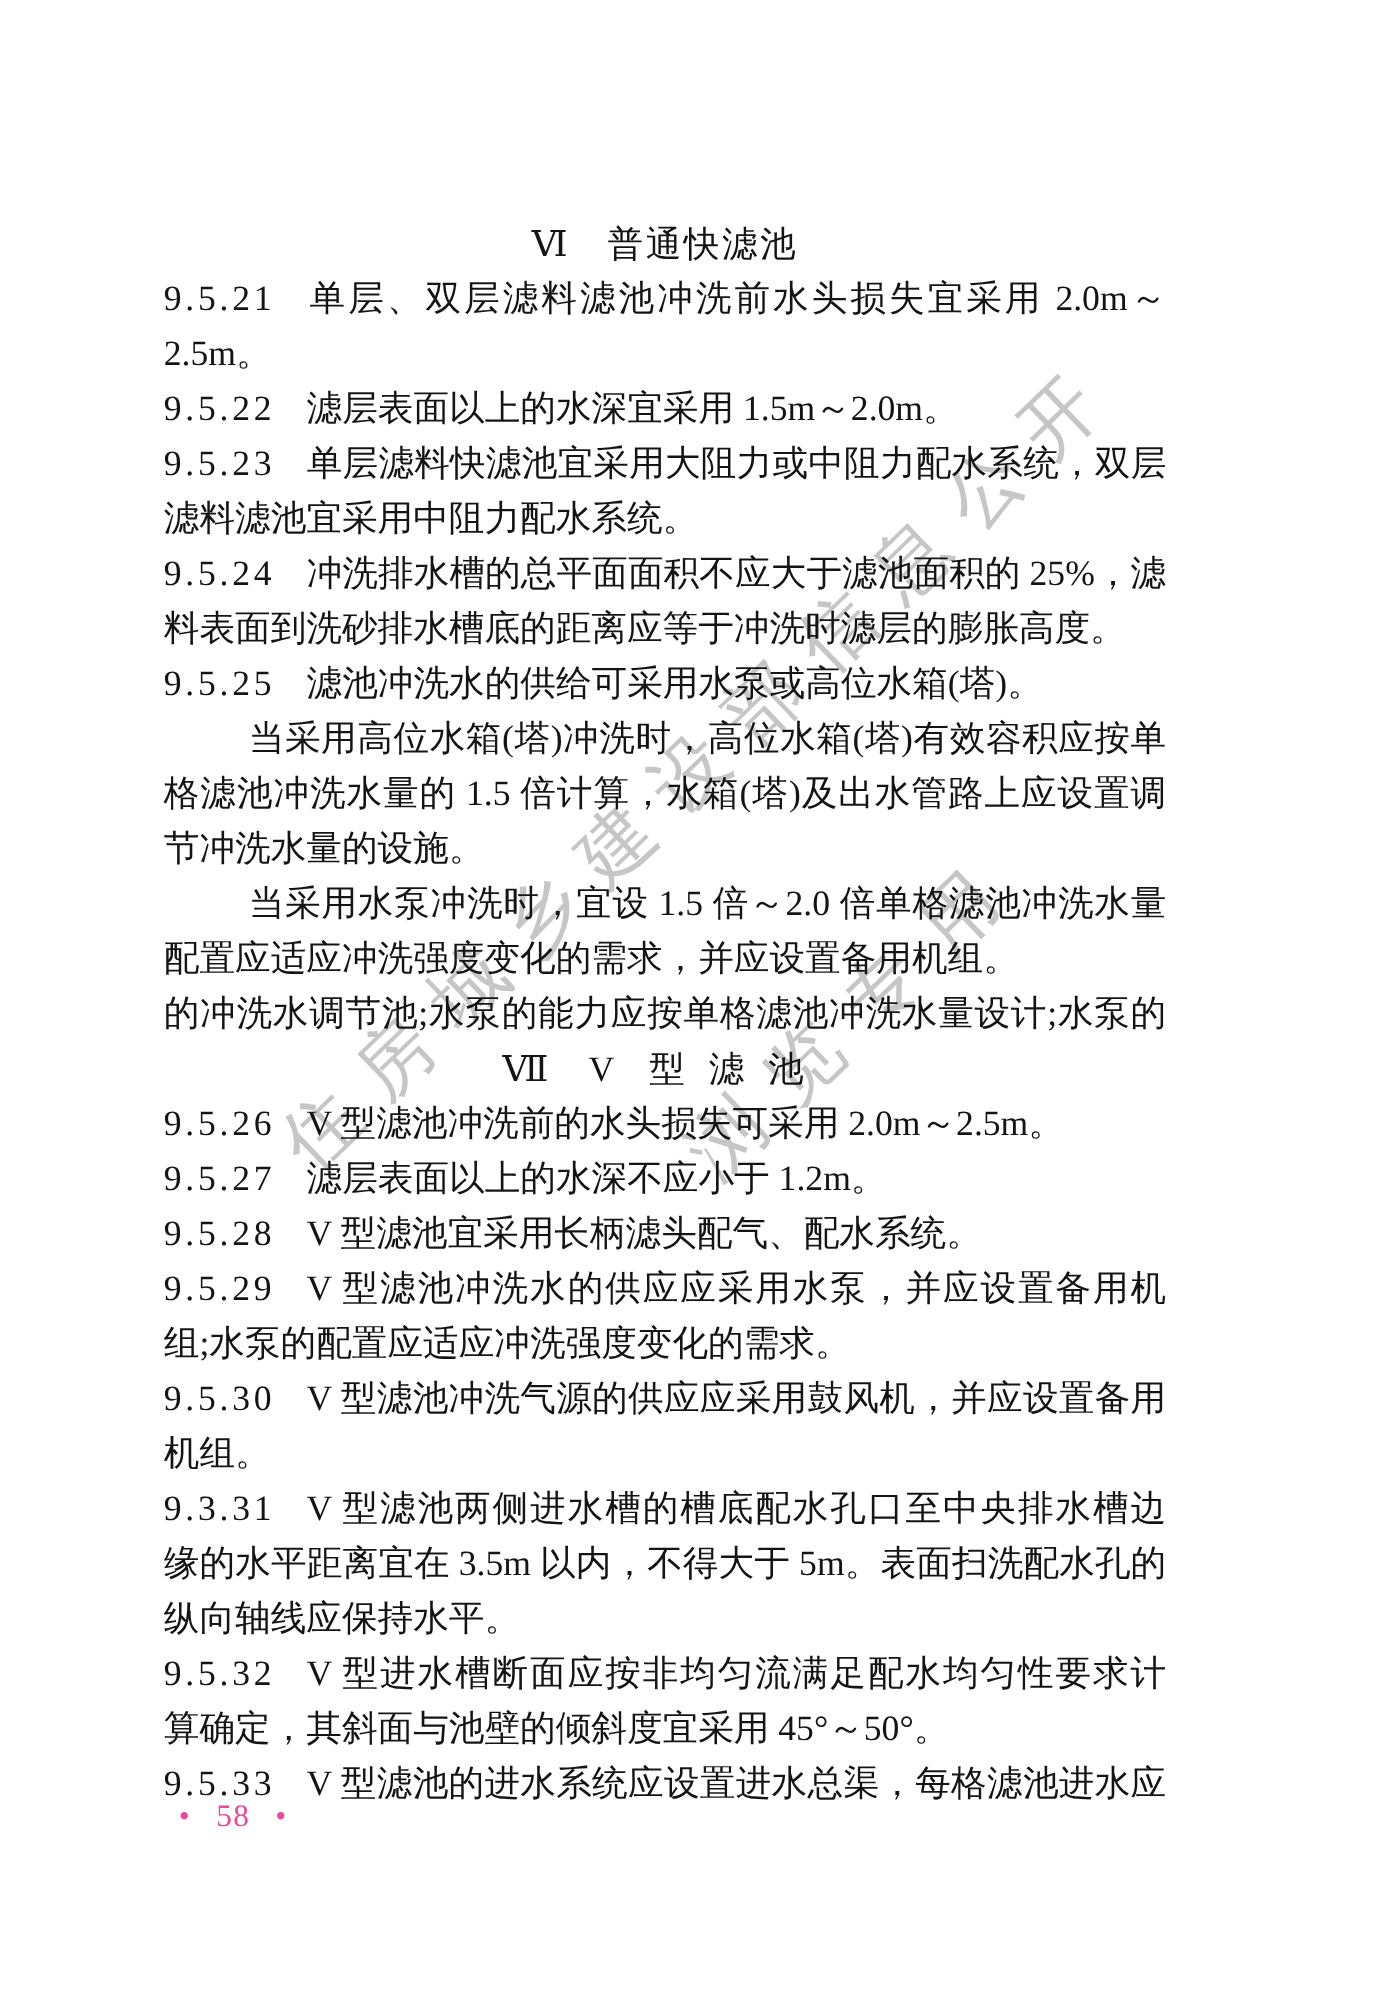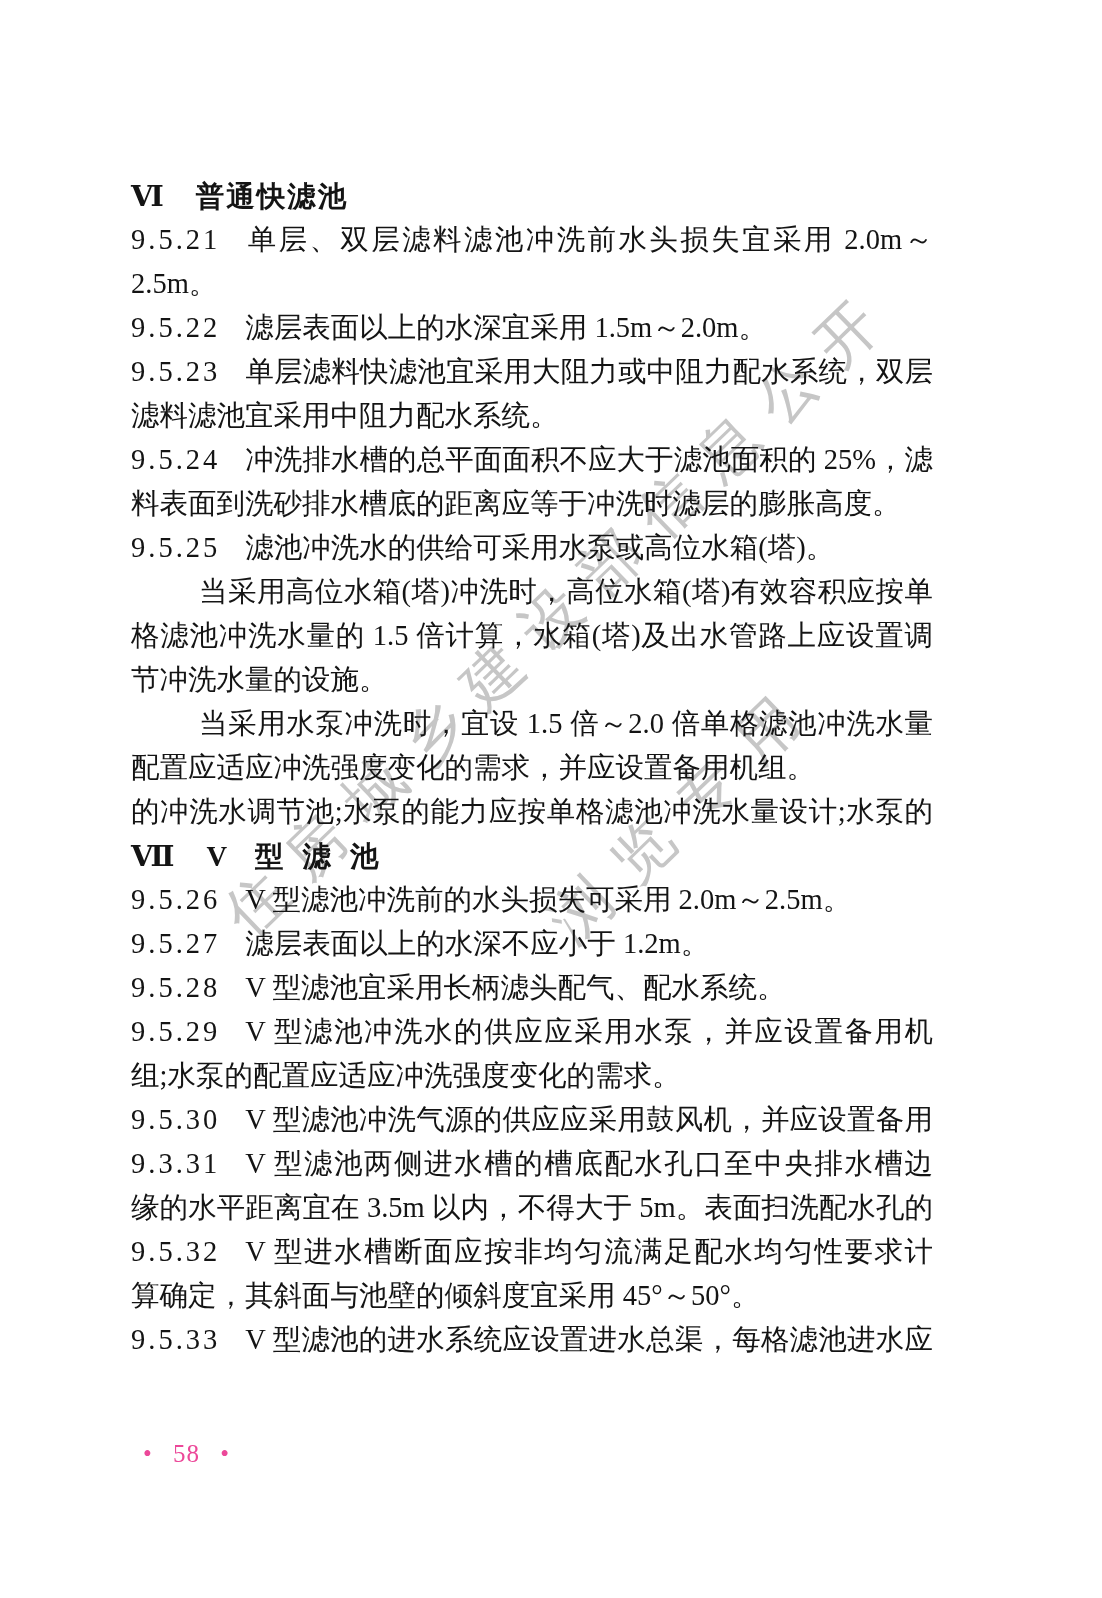--- a/index.html
+++ b/index.html
@@ -47,21 +47,21 @@
   .line.indent { padding-left: 68px; }
   .cnum {
     font-weight: normal;
     letter-spacing: 3px;
     margin-right: 25px;
   }
   .heading {
     height: 44px;
     line-height: 44px;
     font-size: 28.5px;
-    font-weight: bold;
+    text-align: center;
   }
   .h-num { font-family: "DejaVu Serif", "DejaVu Sans", serif; margin-right: 32px; }
   .h-latin { margin-right: 28px; }
   .h-title { letter-spacing: 2px; }
   .h-title.wide { letter-spacing: 19px; margin-top: 38px; }
 
   .pageno {
     position: absolute;
     left: 143px; top: 1440px;
     z-index: 1;
@@ -94,21 +94,23 @@
       <div class="line fill indent"><span class="ctext">当采用水泵冲洗时，宜设 1.5 倍～2.0 倍单格滤池冲洗水量</span></div>
       <div class="line end"><span class="ctext">配置应适应冲洗强度变化的需求，并应设置备用机组。</span></div>
       <div class="line fill"><span class="ctext">的冲洗水调节池;水泵的能力应按单格滤池冲洗水量设计;水泵的</span></div>
       <div class="heading"><span class="h-num">Ⅶ</span><span class="h-latin">V</span><span class="h-title wide">型滤池</span></div>
       <div class="line end"><span class="cnum">9.5.26</span><span class="ctext">V 型滤池冲洗前的水头损失可采用 2.0m～2.5m。</span></div>
       <div class="line end"><span class="cnum">9.5.27</span><span class="ctext">滤层表面以上的水深不应小于 1.2m。</span></div>
       <div class="line end"><span class="cnum">9.5.28</span><span class="ctext">V 型滤池宜采用长柄滤头配气、配水系统。</span></div>
       <div class="line fill"><span class="cnum">9.5.29</span><span class="ctext">V 型滤池冲洗水的供应应采用水泵，并应设置备用机</span></div>
       <div class="line end"><span class="ctext">组;水泵的配置应适应冲洗强度变化的需求。</span></div>
       <div class="line fill"><span class="cnum">9.5.30</span><span class="ctext">V 型滤池冲洗气源的供应应采用鼓风机，并应设置备用</span></div>
+      <div class="line end"><span class="ctext">机组。</span></div>
       <div class="line fill"><span class="cnum">9.3.31</span><span class="ctext">V 型滤池两侧进水槽的槽底配水孔口至中央排水槽边</span></div>
       <div class="line fill"><span class="ctext">缘的水平距离宜在 3.5m 以内，不得大于 5m。表面扫洗配水孔的</span></div>
+      <div class="line end"><span class="ctext">纵向轴线应保持水平。</span></div>
       <div class="line fill"><span class="cnum">9.5.32</span><span class="ctext">V 型进水槽断面应按非均匀流满足配水均匀性要求计</span></div>
       <div class="line end"><span class="ctext">算确定，其斜面与池壁的倾斜度宜采用 45°～50°。</span></div>
       <div class="line fill"><span class="cnum">9.5.33</span><span class="ctext">V 型滤池的进水系统应设置进水总渠，每格滤池进水应</span></div>
     </div>
 
   <div class="pageno">• 58 •</div>
 </div>
 
 </body></html>

